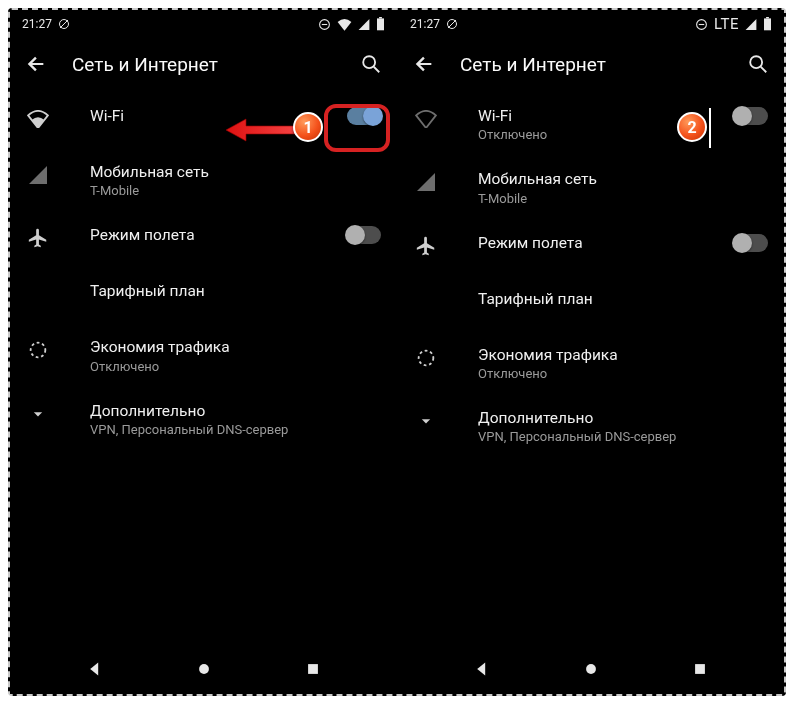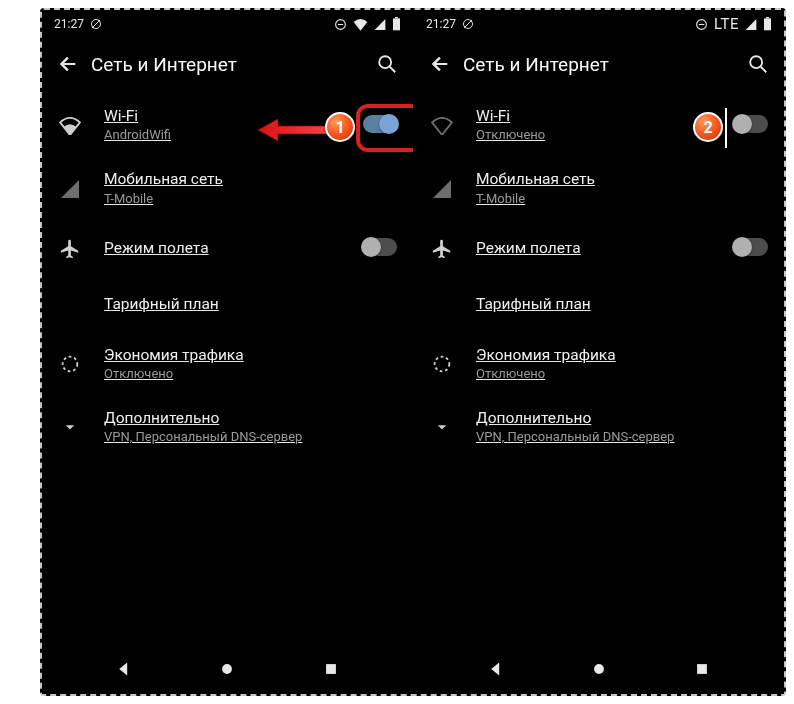--- a/index.html
+++ b/index.html
@@ -11,21 +11,20 @@
     overflow: hidden;
   }
   .frame {
     position: absolute;
     top: 8px; bottom: 8px;
     left: 8px; right: 8px;
     border: 2px dashed #c7c7c7;
     border-radius: 4px;
     display: flex;
     background: #000;
-    margin-left: 32px;
   }
   .panel {
     flex: 1 1 50%;
     background: #000;
     color: #e8e8e8;
     position: relative;
     display: flex;
     flex-direction: column;
     overflow: hidden;
   }
@@ -44,34 +43,33 @@
   .status-left, .status-right { display: flex; align-items: center; gap: 6px; }
   .status-right svg { display: block; }
   .lte { font-size: 15px; letter-spacing: 0.5px; }
 
   
   .app-bar {
     height: 52px;
     display: flex;
     align-items: center;
     padding: 0 14px;
-    gap: 11px;
+    gap: 24px;
   }
   .app-bar .title { flex: 1; font-size: 19px; font-weight: 400; color: #fafafa; }
   .icon-btn { width: 24px; height: 24px; display: flex; align-items: center; justify-content: center; color: #e8e8e8; }
 
   
   .rows { padding-top: 4px; }
   .row {
     display: flex;
-    align-items: center;
+    align-items: flex-start;
     padding: 13px 16px;
     min-height: 56px;
-    gap: 22px;
-    text-decoration: underline;
+    gap: 40px;
   }
   .row .lead-icon {
     width: 24px; height: 24px;
     display: flex; align-items: center; justify-content: center;
     color: #cfcfcf; flex-shrink: 0;
   }
   .row .row-body { flex: 1; min-width: 0; }
   .row .row-title { font-size: 15.5px; color: #f0f0f0; line-height: 1.25; }
   .row .row-sub { font-size: 13px; color: #9a9a9a; line-height: 1.3; margin-top: 1px; }
   .row .trail { flex-shrink: 0; }
@@ -199,21 +197,20 @@
 
       <div class="row">
         <div class="lead-icon">
           <svg width="22" height="18" viewBox="0 0 24 20">
               <path d="M12 20 L1 6 Q12 -4 23 6 Z" fill="none" stroke="#cfcfcf" stroke-width="2"></path>
               <path d="M12 20 L5 11 Q12 5 19 11 Z" fill="#cfcfcf"></path>
             </svg>
         </div>
         <div class="row-body">
           <div class="row-title">Wi-Fi</div>
-          <div class="row-sub">AndroidWifi</div>
         </div>
         <div class="trail">
           <span class="toggle on"><span class="track"></span><span class="thumb"></span></span>
         </div>
       </div>
 
       <div class="row">
         <div class="lead-icon">
           <svg width="20" height="20" viewBox="0 0 20 20">
               <path d="M1 19 L19 19 L19 1 Z" fill="#6e6e6e"></path>

